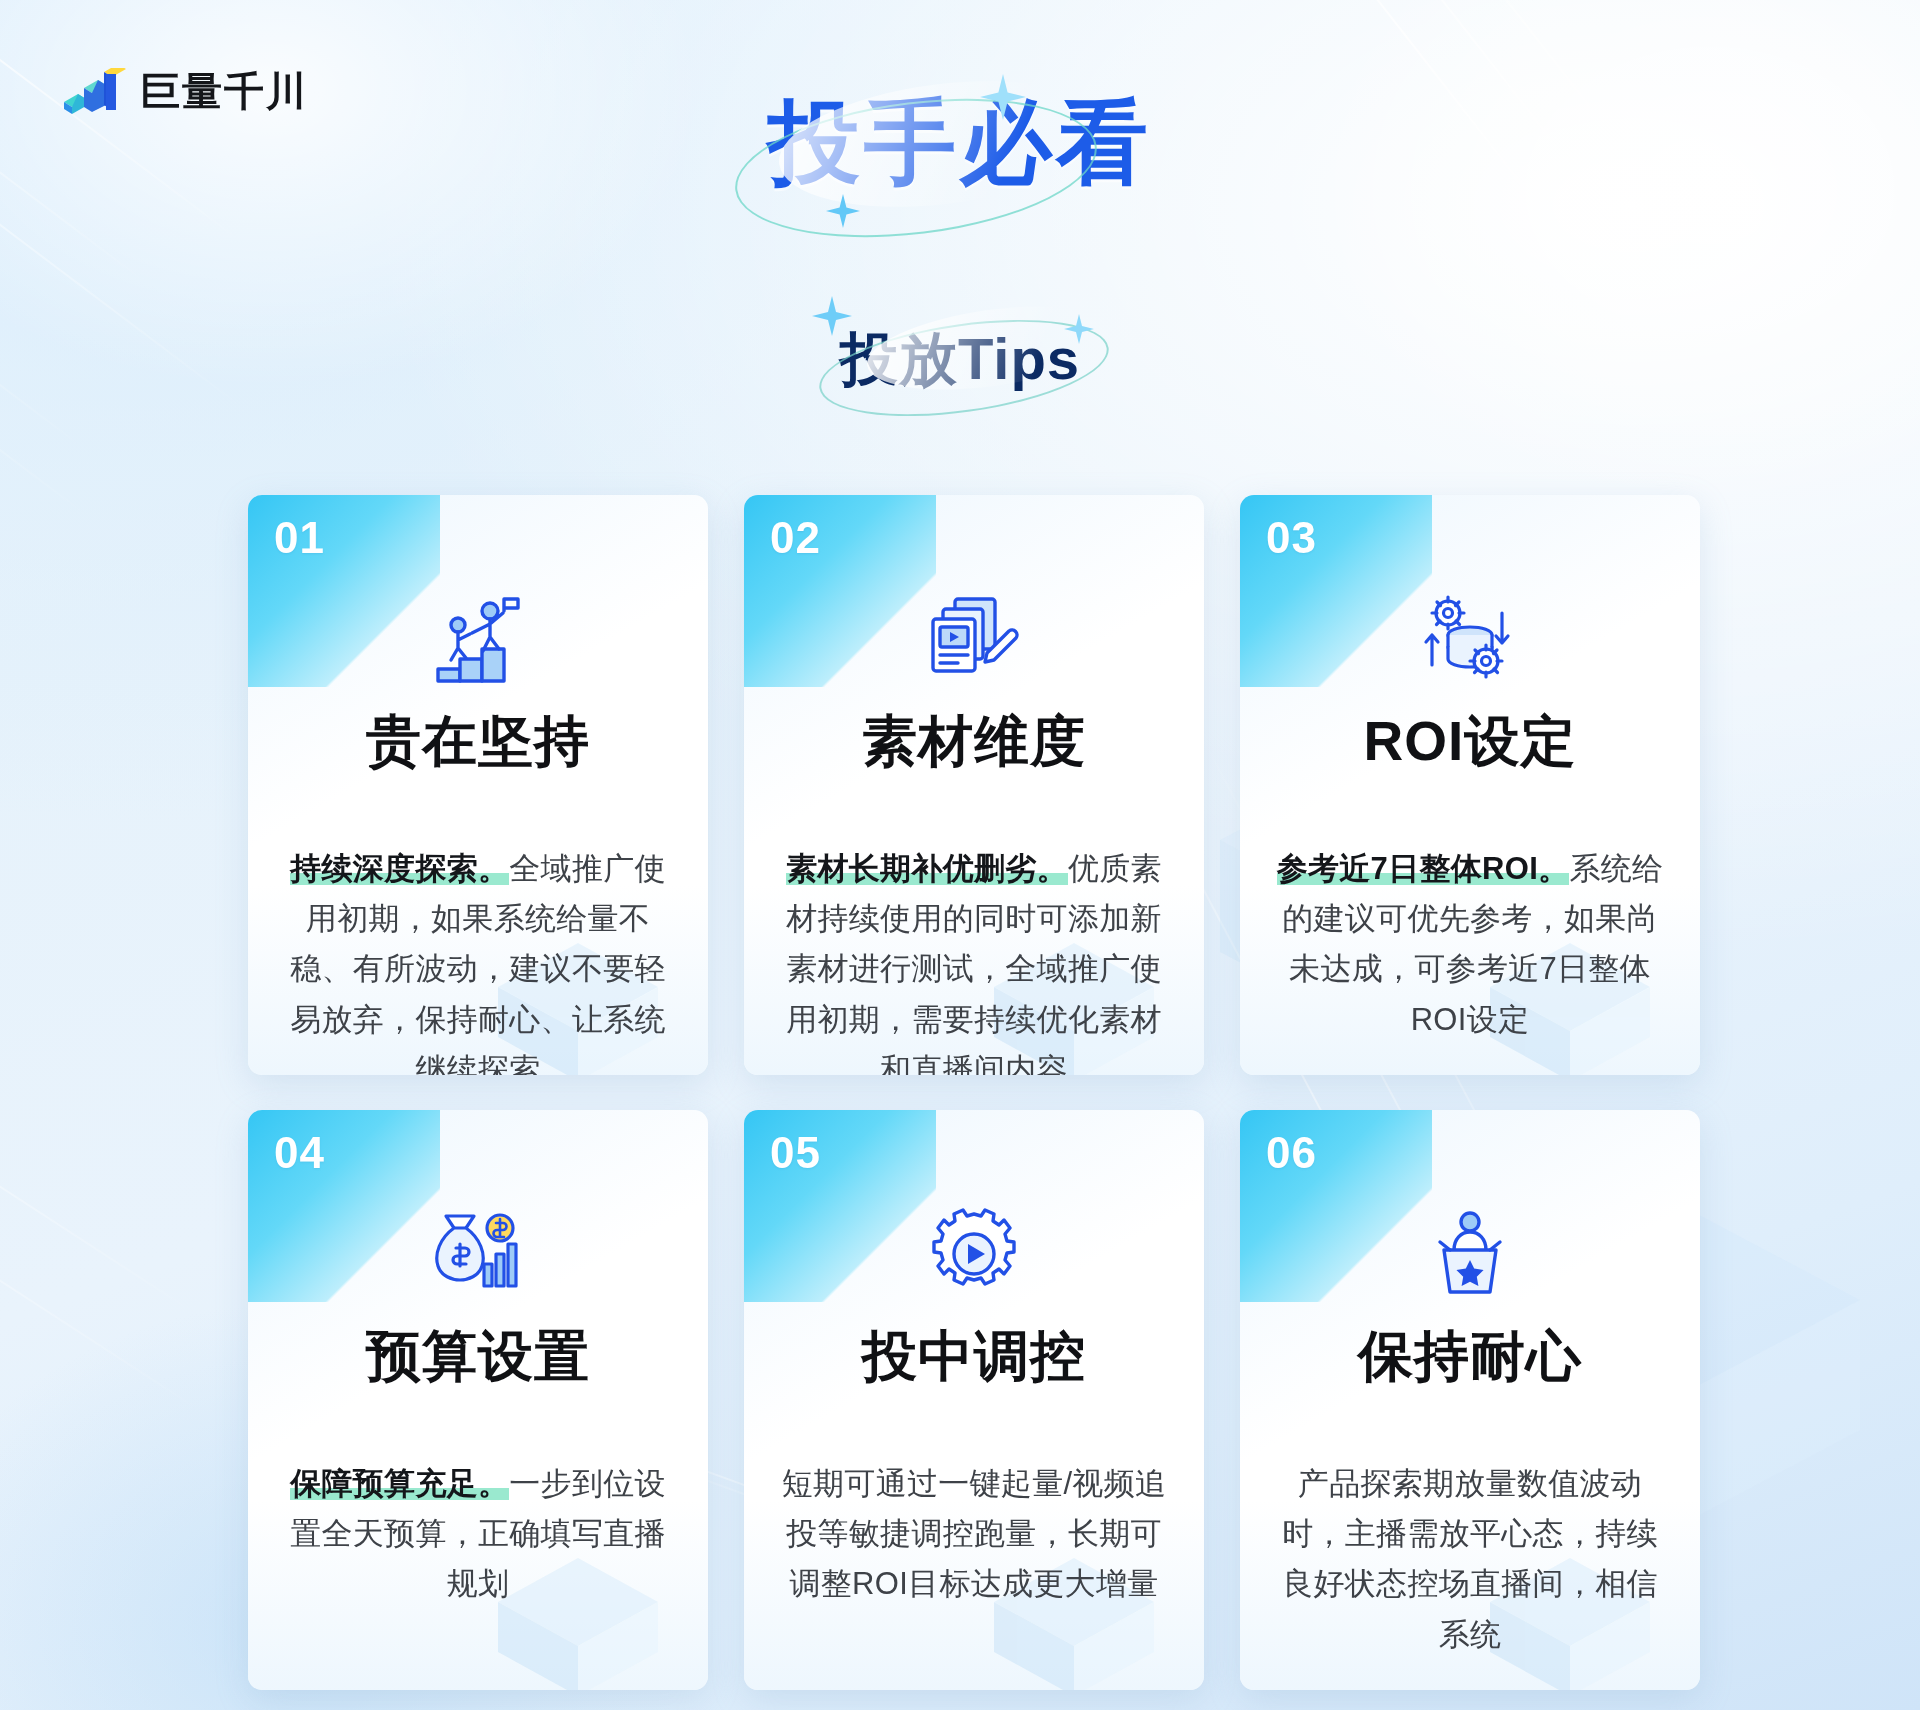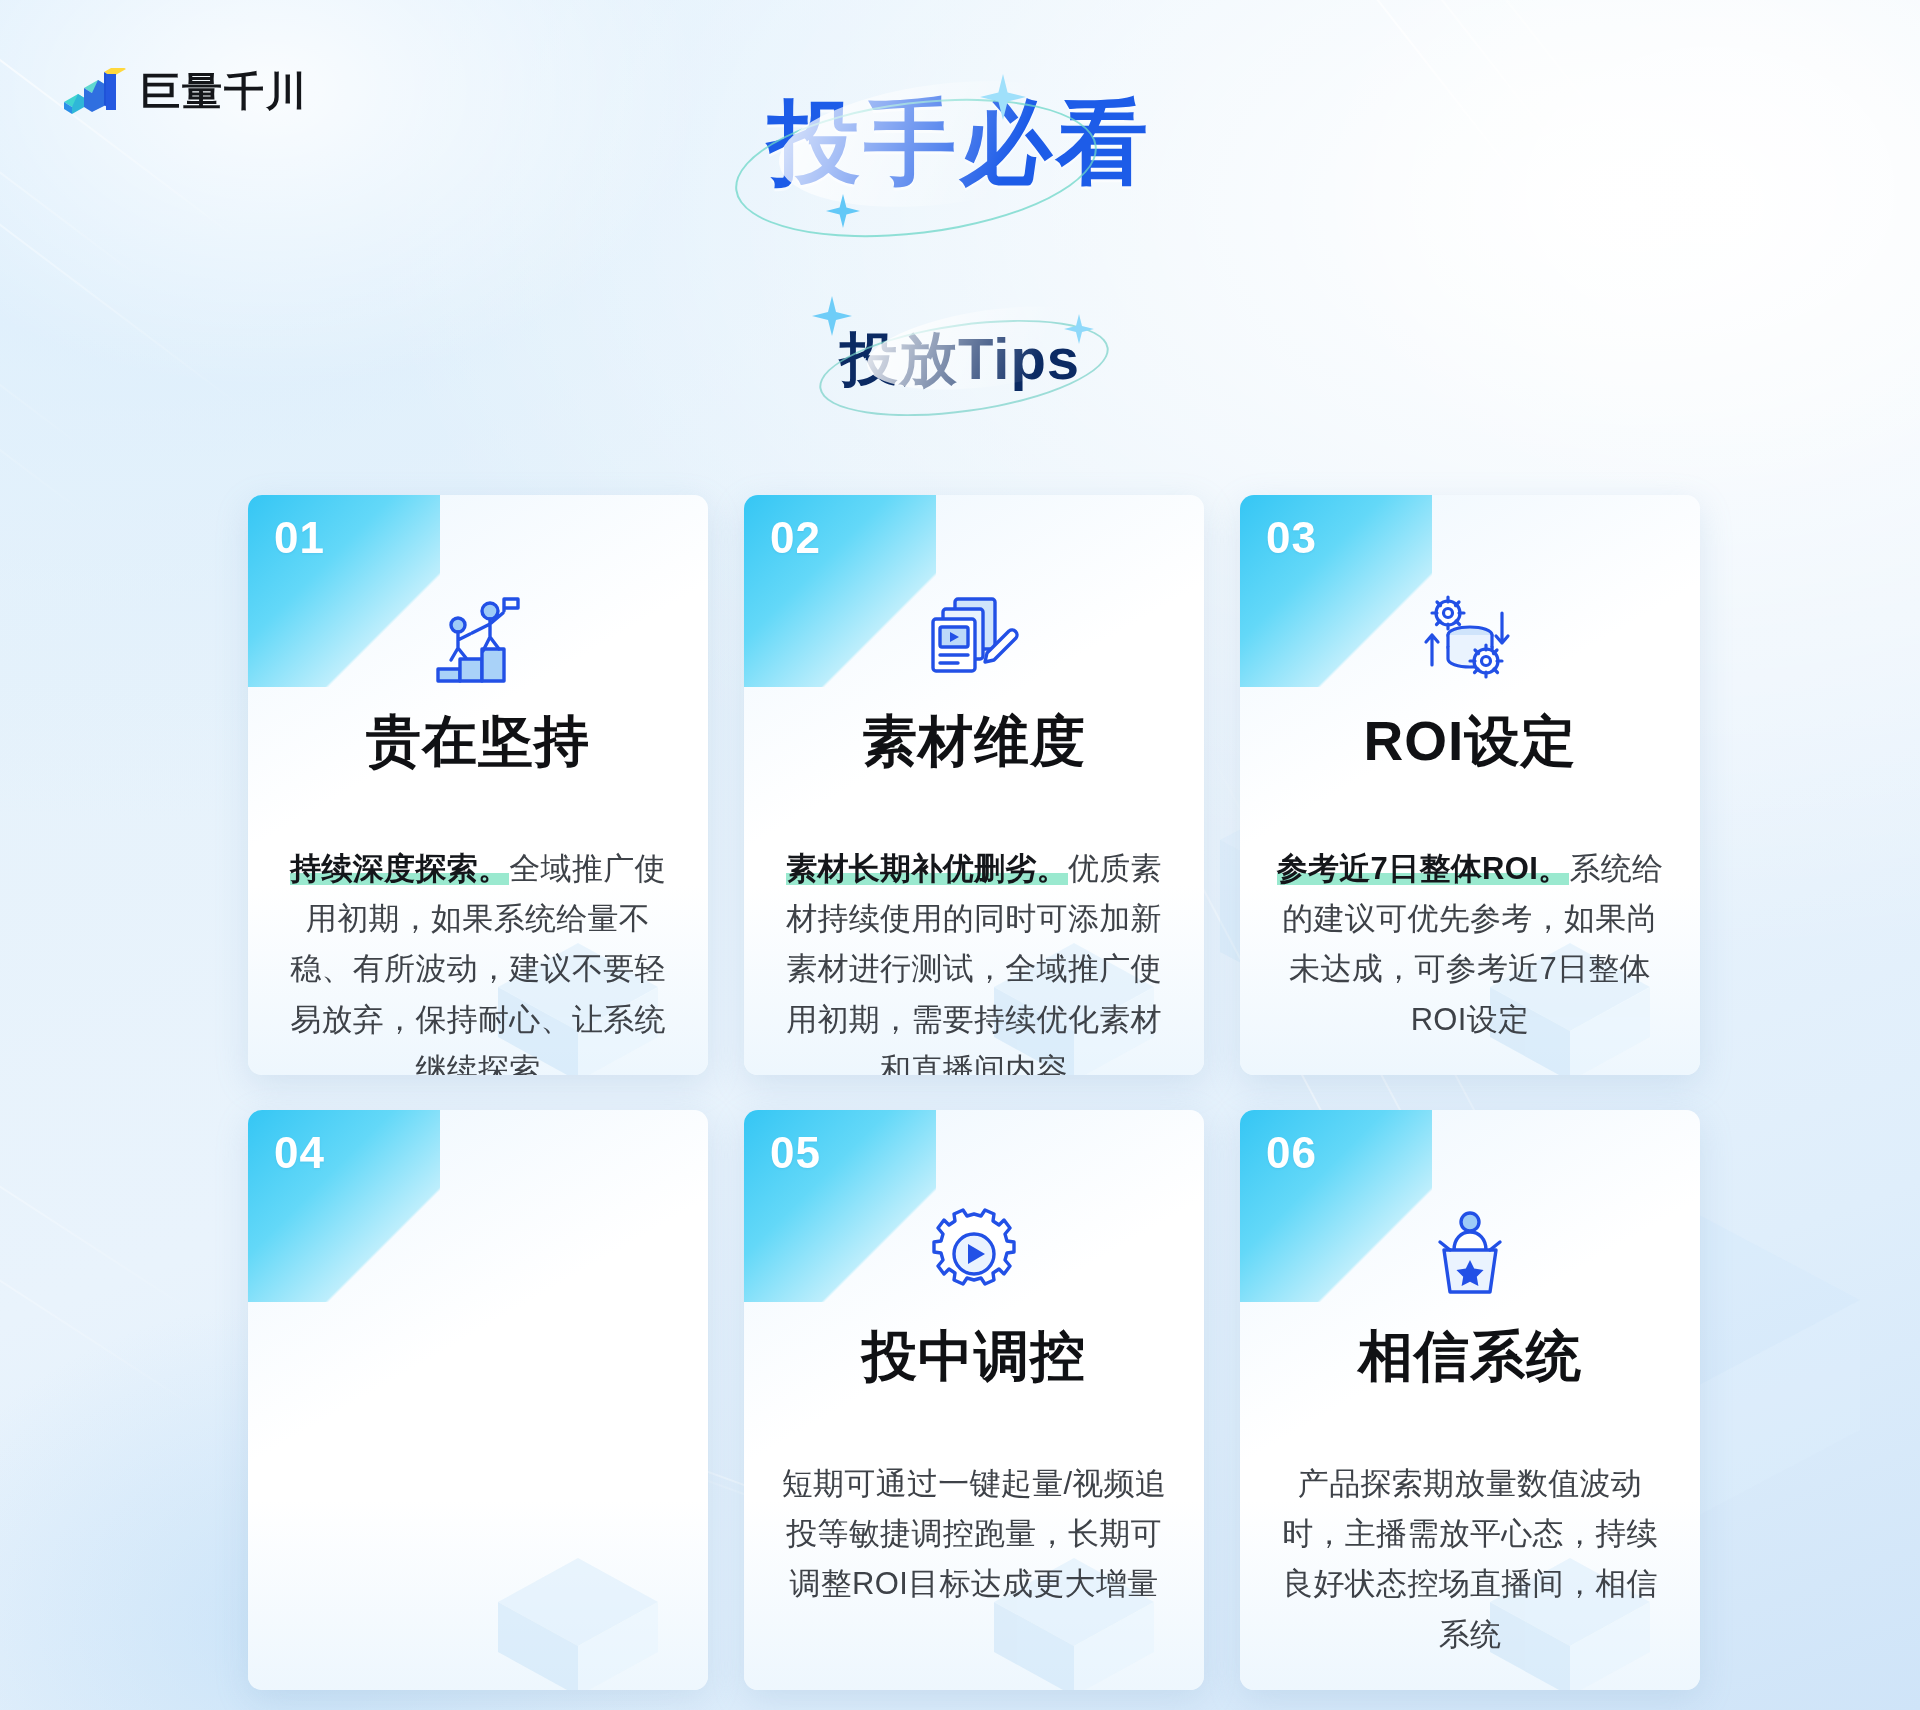--- a/index.html
+++ b/index.html
@@ -251,20 +251,36 @@
 
   <div class="card">
     <div class="card-sheen"></div>
     <div class="corner"></div>
     <div class="corner-num">04</div>
     <svg class="card-deco" viewBox="0 0 250 190">
       <polygon points="30,96 110,52 190,96 110,140" fill="#d8ecfb"></polygon>
       <polygon points="30,96 110,140 110,190 30,146" fill="#c6e1f7"></polygon>
       <polygon points="190,96 110,140 110,190 190,146" fill="#e6f4fd"></polygon>
     </svg>
+    <div class="card-inner">
+      <div class="icon-box">
+        <svg width="104" height="96" viewBox="0 0 104 96" fill="none" stroke="#2250e6" stroke-width="3.2" stroke-linecap="round" stroke-linejoin="round">
+          <path d="M28 22 l-8 -12 h28 l-8 12" fill="#ffffff" stroke="#2250e6"></path>
+          <path d="M28 22 h12 c14 10 20 26 16 38 -3 10 -14 14 -22 14 -8 0 -19 -4 -22 -14 -4 -12 2 -28 16 -38 z" fill="#eaf3fe" stroke="#2250e6"></path>
+          <path d="M34 38 v22 M30 42 h9 a4 4 0 0 1 0 8 h-8 a4 4 0 0 0 0 8 h9" stroke="#2250e6"></path>
+          <circle cx="74" cy="22" r="13" fill="#ffd95e" stroke="#2250e6"></circle>
+          <path d="M74 13 v18 M70 17 h7 a3.5 3.5 0 0 1 0 7 h-6 a3.5 3.5 0 0 0 0 7 h7" stroke="#2250e6" stroke-width="2.6"></path>
+          <rect x="58" y="58" width="8" height="22" fill="#9ecbf7" stroke="#2250e6"></rect>
+          <rect x="70" y="48" width="8" height="32" fill="#9ecbf7" stroke="#2250e6"></rect>
+          <rect x="82" y="38" width="8" height="42" fill="#9ecbf7" stroke="#2250e6"></rect>
+        </svg>
+      </div>
+      <h3 class="card-title">预算设置</h3>
+      <p class="card-body"><span class="lead">保障预算充足。</span><span>一步到位设置全天预算，正确填写直播规划</span></p>
+    </div>
   </div>
 
   <div class="card">
     <div class="card-sheen"></div>
     <div class="corner"></div>
     <div class="corner-num">05</div>
     <svg class="card-deco" viewBox="0 0 250 190">
       <polygon points="30,96 110,52 190,96 110,140" fill="#d8ecfb"></polygon>
       <polygon points="30,96 110,140 110,190 30,146" fill="#c6e1f7"></polygon>
       <polygon points="190,96 110,140 110,190 190,146" fill="#e6f4fd"></polygon>
@@ -294,18 +310,18 @@
     <div class="card-inner">
       <div class="icon-box">
         <svg width="96" height="96" viewBox="0 0 96 96" fill="none" stroke="#2250e6" stroke-width="3.4" stroke-linecap="round" stroke-linejoin="round">
           <circle cx="48" cy="16" r="9" fill="#9ecbf7" stroke="#2250e6"></circle>
           <path d="M32 44 c0 -11 7 -18 16 -18 s16 7 16 18" fill="#ffffff" stroke="#2250e6"></path>
           <path d="M22 44 h52 l-6 42 h-40 z" fill="#eaf3fe" stroke="#2250e6"></path>
           <path d="M48 54 l4.2 8.6 9.4 1.4 -6.8 6.7 1.6 9.4 -8.4 -4.4 -8.4 4.4 1.6 -9.4 -6.8 -6.7 9.4 -1.4 z" fill="#2250e6" stroke="none"></path>
           <path d="M28 44 l-10 -8 M68 44 l10 -8"></path>
         </svg>
       </div>
-      <h3 class="card-title">相信系统</h3>
+      <h3 class="card-title">保持耐心</h3>
       <p class="card-body"><span>产品探索期放量数值波动时，主播需放平心态，持续良好状态控场直播间，相信系统</span></p>
     </div>
   </div>
 
 </div>
 
 </body></html>

